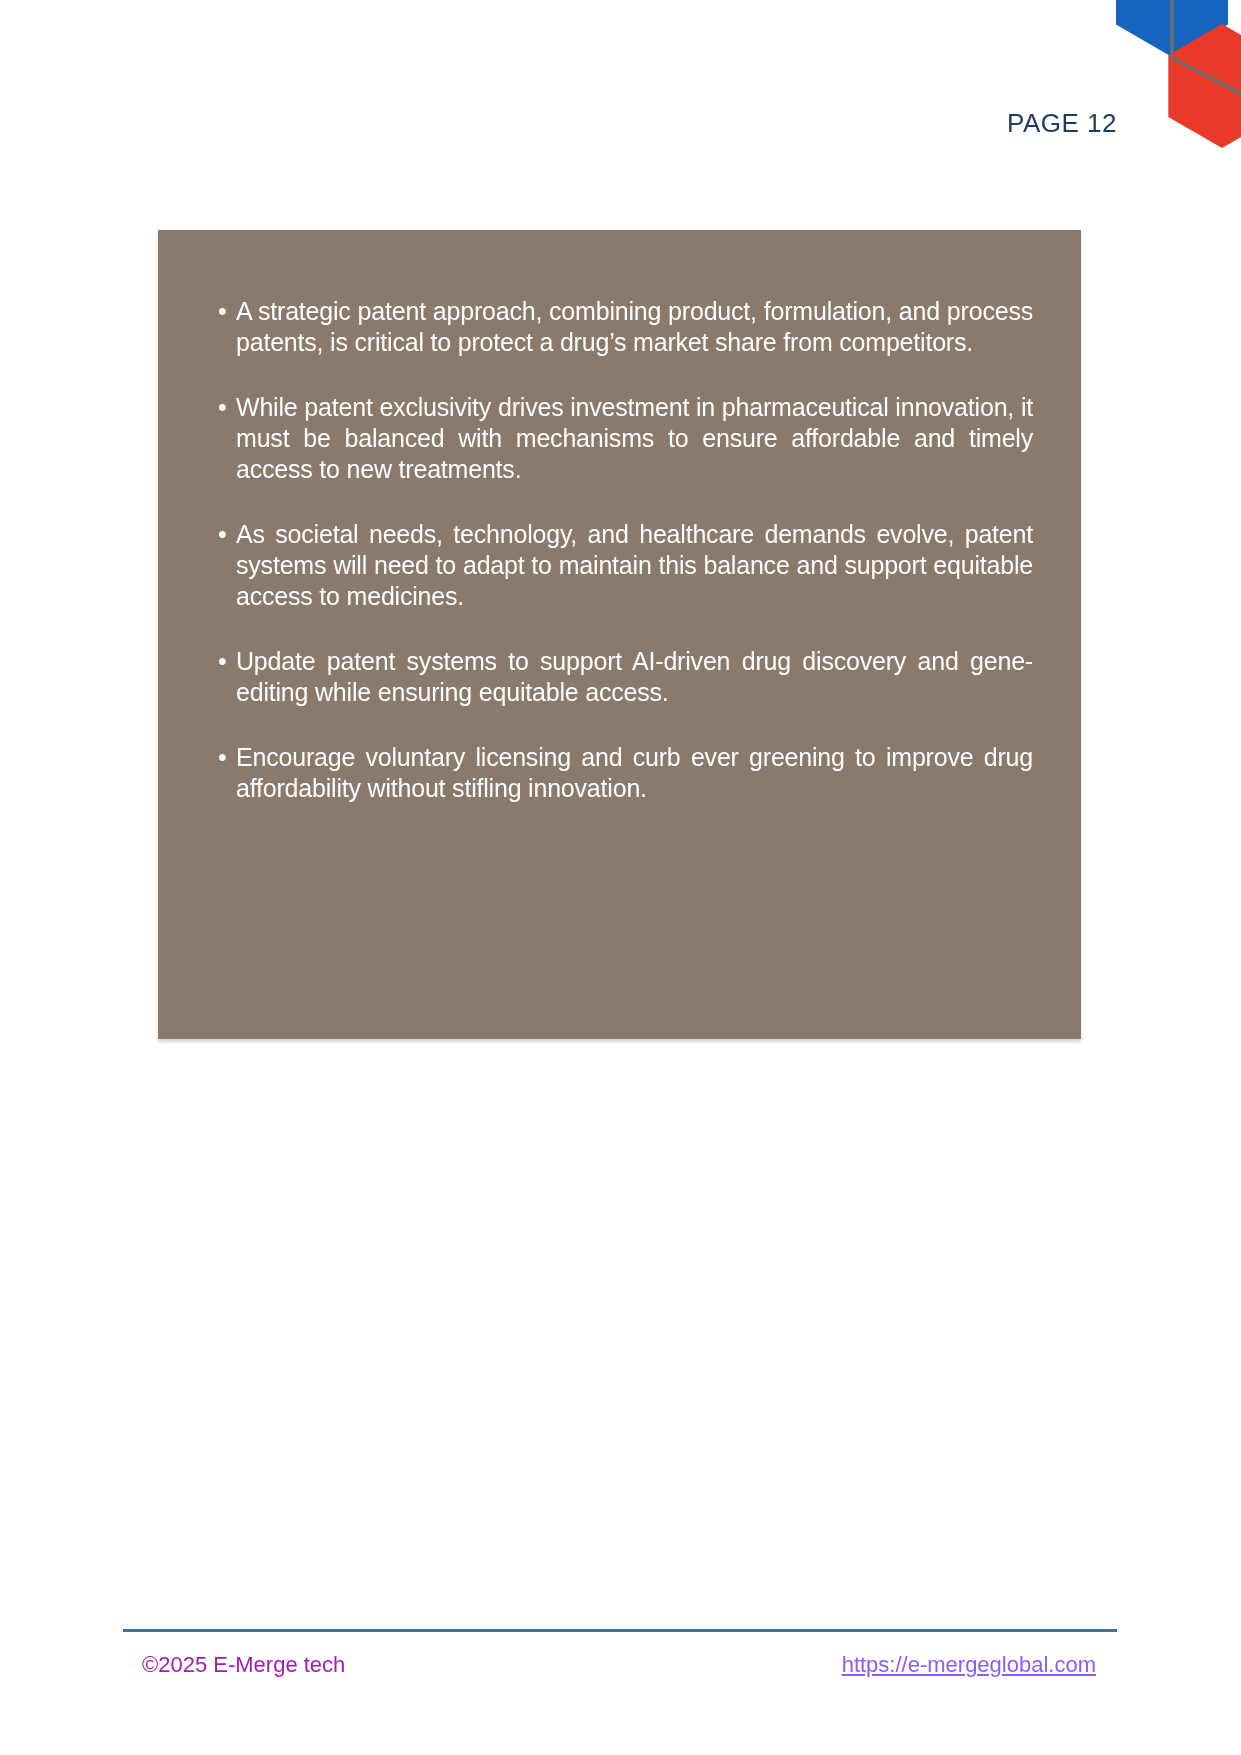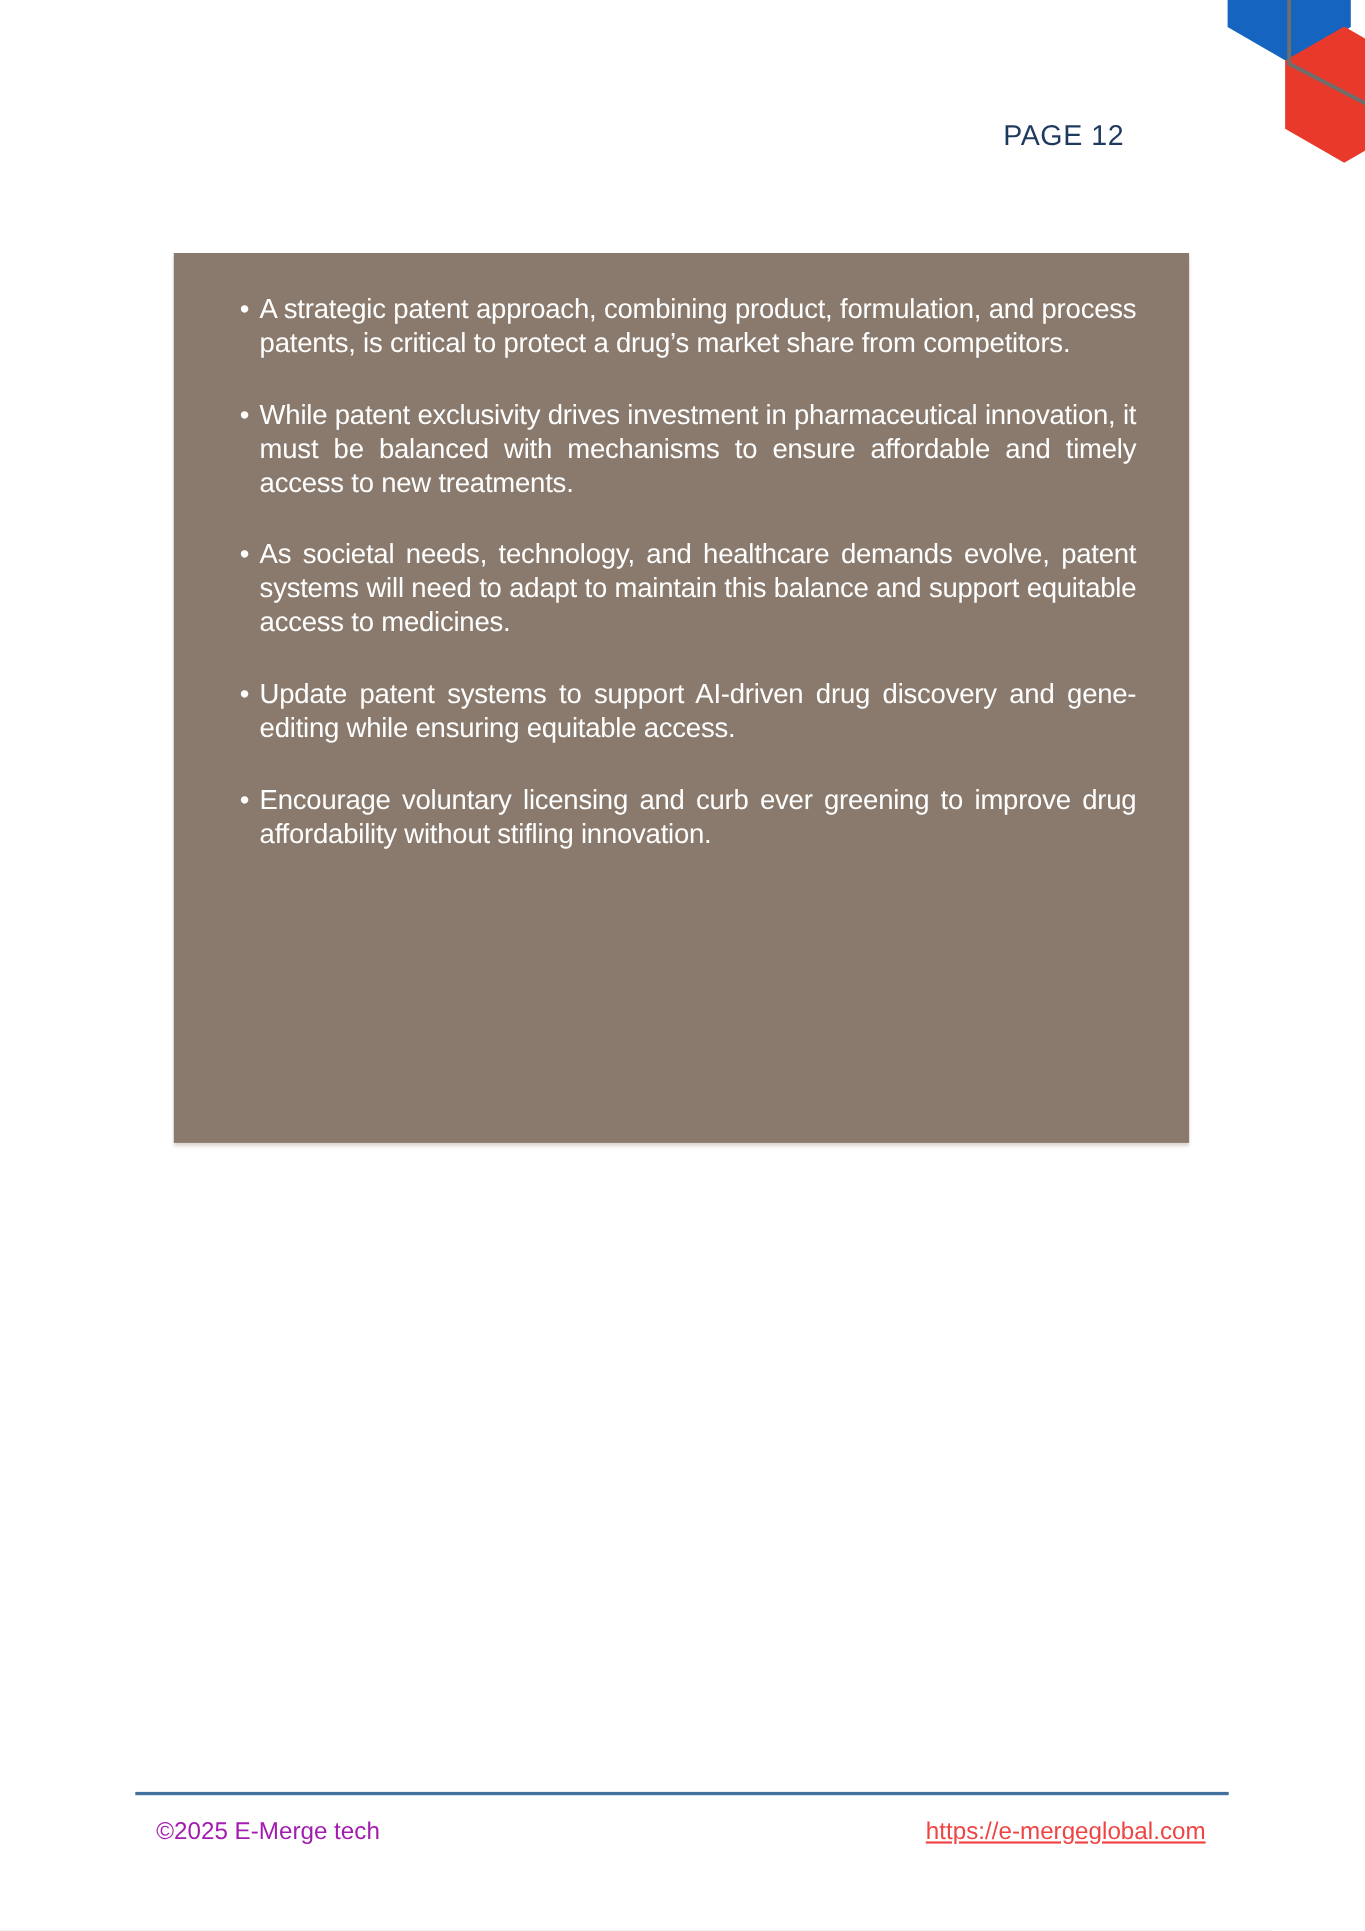--- a/index.html
+++ b/index.html
@@ -13,21 +13,21 @@
   }
 
   
   .logo{
     position:absolute;top:0;right:0;width:190px;height:160px;
   }
 
   
   .page-number{
     position:absolute;top:108px;right:124px;
-    width:300px;text-align:center;
+    width:300px;text-align:right;
     font-size:26px;color:#1F3A5F;letter-spacing:0.5px;
   }
 
   
   .title{
     position:absolute;left:110px;top:124px;margin:0;
     font-family:"Liberation Serif","DejaVu Serif",serif;
     font-weight:700;font-size:58px;color:#050505;
     letter-spacing:-0.5px;
   }
@@ -35,21 +35,21 @@
   
   .panel{
     position:absolute;left:158px;top:230px;
     width:923px;height:809px;
     background:#8A7A6D;
     box-shadow:0 3px 3px rgba(125,105,95,0.28);
     box-sizing:border-box;
   }
   .panel ul{
     margin:0;list-style:none;
-    padding:36px 48px 0 60px;
+    padding:66px 48px 0 60px;
   }
   .panel li{
     position:relative;
     padding-left:18px;
     margin-bottom:34px;
     color:#ffffff;
     font-size:25px;line-height:31px;
     letter-spacing:-0.2px;
     text-align:justify;
   }
@@ -63,21 +63,21 @@
   .footer-divider{
     position:absolute;left:123px;top:1629px;
     width:994px;height:3px;background:#41719C;
   }
   .copyright{
     position:absolute;left:142px;top:1652px;
     font-size:22px;color:#a21caf;
   }
   .footer-link{
     position:absolute;right:145px;top:1652px;
-    font-size:22px;color:#ef4444;
+    font-size:22px;color:#8b5cf6;
     text-decoration:underline;cursor:pointer;text-align:right;
   }
 </style>
 </head>
 <body>
 
 <div class="page">
 
   <div class="logo">
     <svg width="190" height="160" viewBox="0 0 190 160">

